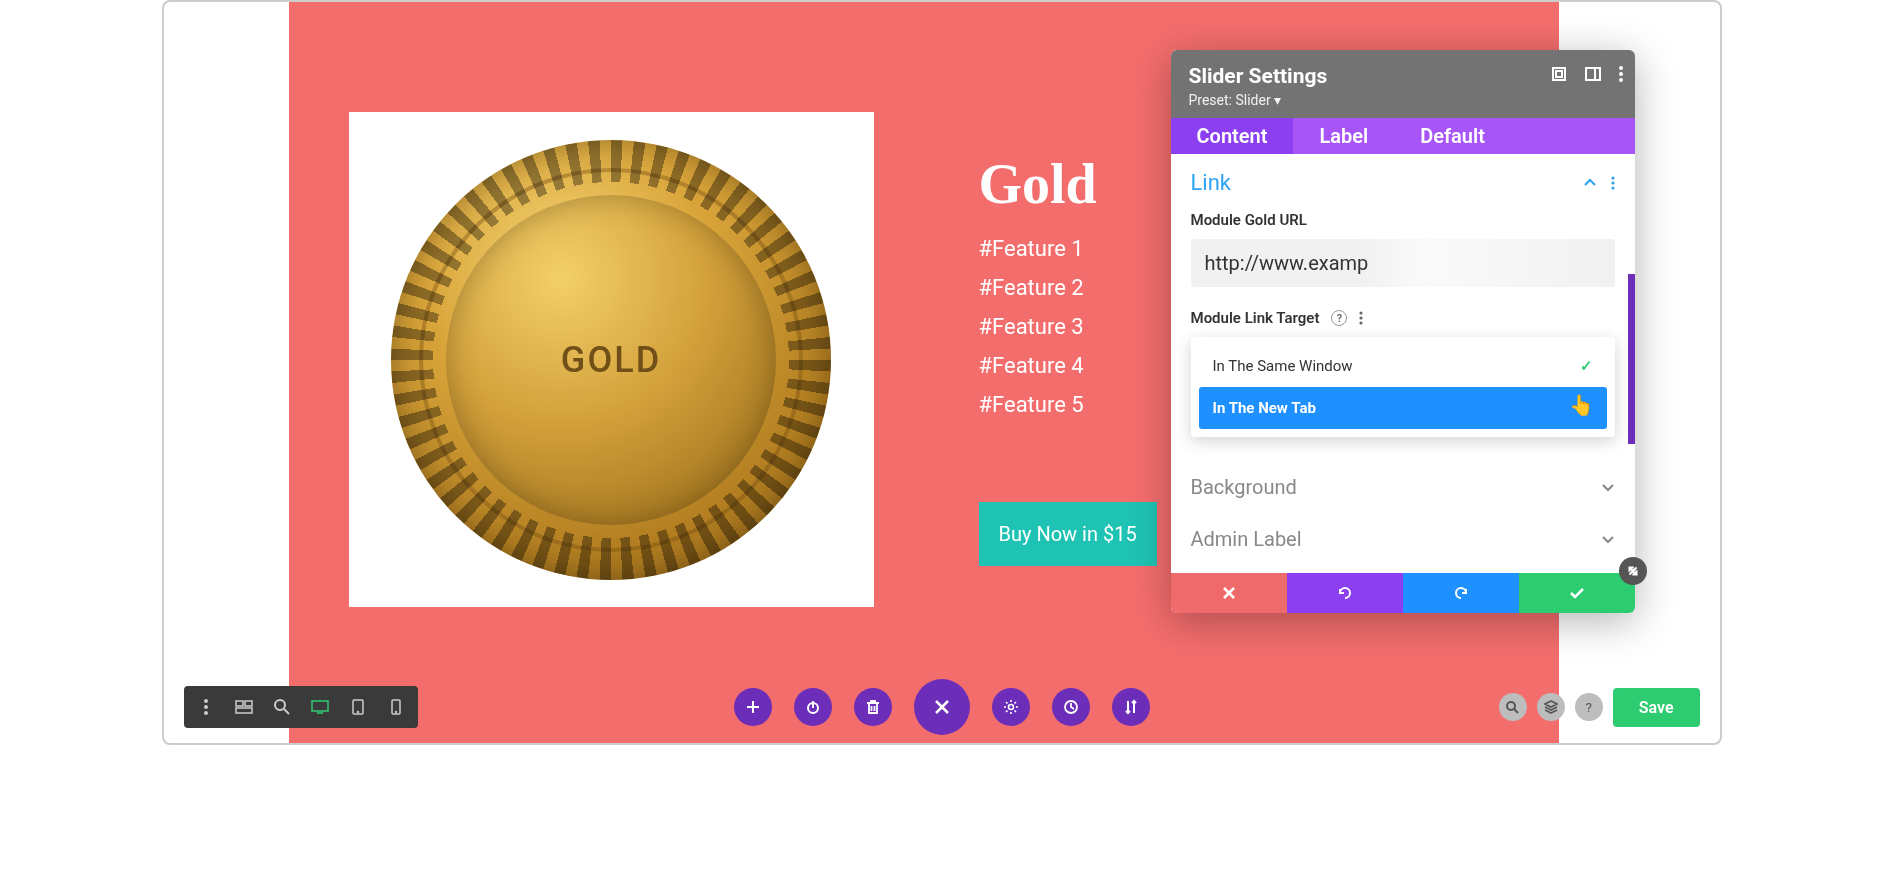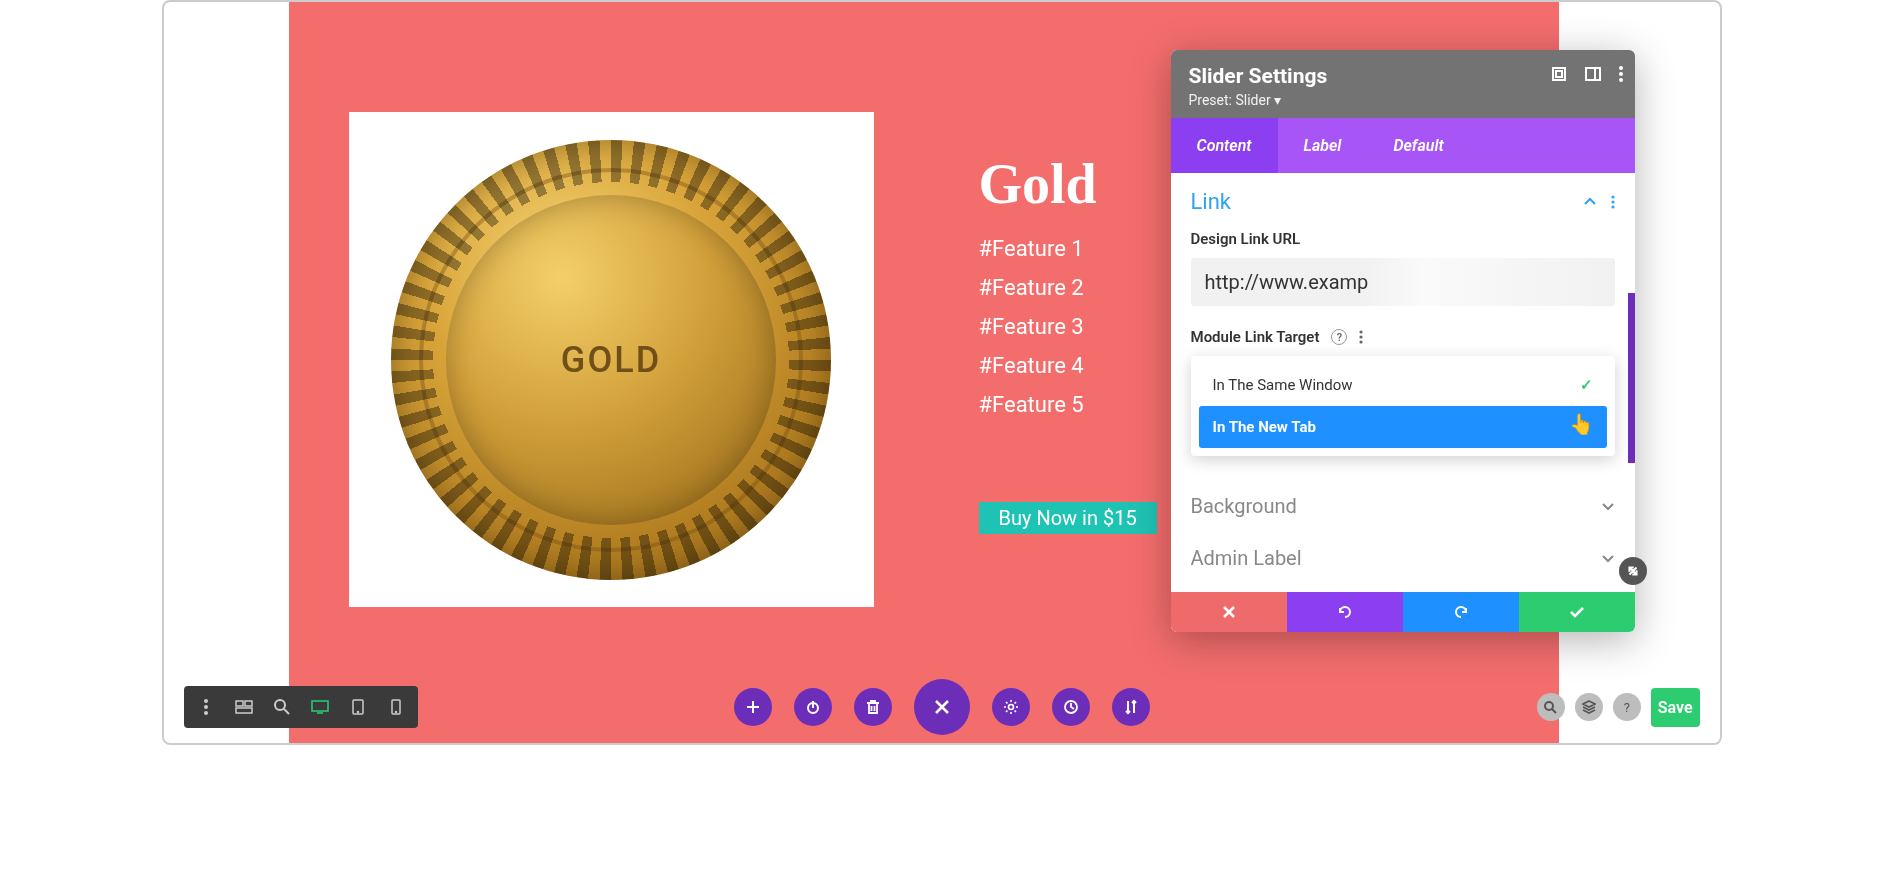--- a/index.html
+++ b/index.html
@@ -11,30 +11,30 @@
 .coin-card { position: absolute; left: 60px; top: 110px; width: 525px; height: 495px; background: #fff; display: flex; align-items: center; justify-content: center; }
 .coin { width: 440px; height: 440px; border-radius: 50%; background: radial-gradient(circle at 40% 30%, #f7d97a 0%, #d9a53a 35%, #b17d20 70%, #8a5f18 100%); position: relative; box-shadow: inset 0 0 30px rgba(0,0,0,0.3); }
 .coin::before { content: ""; position: absolute; top: 28px; left: 28px; right: 28px; bottom: 28px; border-radius: 50%; border: 4px solid rgba(120,80,20,0.4); }
 .coin-ridges { position: absolute; top:0; left:0; right:0; bottom:0; border-radius:50%; background: repeating-conic-gradient(rgba(0,0,0,0.35) 0deg 3deg, transparent 3deg 6deg); -webkit-mask: radial-gradient(circle, transparent 0 178px, black 178px 220px, transparent 220px); mask: radial-gradient(circle, transparent 0 178px, black 178px 220px, transparent 220px); }
 .coin-inner { position:absolute; top:55px; left:55px; right:55px; bottom:55px; border-radius:50%; background: radial-gradient(circle at 35% 25%, #f3cf6a 0%, #d2a03a 45%, #a87a22 80%); box-shadow: inset 0 0 30px rgba(0,0,0,0.25); display:flex; align-items:center; justify-content:center; }
 .coin-text { font-size: 36px; font-weight: 500; color: #705018; letter-spacing: 2px; }
 
 .product { position: absolute; left: 690px; top: 150px; color: #fff; }
 .product h1 { font-family: Georgia, serif; font-size: 56px; font-weight: bold; margin-bottom: 20px; }
 .product .feat { font-size: 22px; margin: 14px 0; }
-.cta { position: absolute; left: 690px; top: 500px; background: #1fc3b4; color:#fff; padding: 4px 20px; font-size: 20px; border:none; cursor:pointer; }
+.cta { position: absolute; left: 690px; top: 500px; background: #1fc3b4; color:#fff; padding: 20px 20px; font-size: 20px; border:none; cursor:pointer; }
 
 .settings-panel { position:absolute; right: 85px; top: 48px; width: 464px; background:#fff; box-shadow: 0 8px 40px rgba(0,0,0,0.3); border-radius: 6px; overflow: hidden; z-index: 50; }
 .sp-header { background:#737373; color:#fff; padding: 14px 18px 10px; position:relative; }
 .sp-title { font-size: 21px; font-weight:700; }
 .sp-preset { font-size: 14px; margin-top:4px; opacity:0.9; }
 .sp-header-icons { position:absolute; right:12px; top:16px; display:flex; gap:18px; }
 .sp-header-icons span { cursor:pointer; }
 .sp-tabs { display:flex; background:#a855f7; }
-.sp-tab { flex:0 0 auto; padding: 18px 26px; color:#fff; font-size:16px; font-weight:600; cursor:pointer;font-style:italic; }
+.sp-tab { flex:0 0 auto; padding: 6px 26px; color:#fff; font-size:20px; font-weight:600; cursor:pointer; }
 .sp-tab.active { background:#8b3ff0; }
 
 .sp-body { padding: 16px 20px 8px; background:#fff; position:relative; }
 .sp-section-head { display:flex; justify-content:space-between; align-items:center; margin-bottom: 16px; }
 .sp-section-title { color:#2ea3f2; font-size:22px; font-weight:400; }
 .sp-sec-icons { display:flex; gap:14px; color:#2ea3f2; }
 .sp-label { font-size:15px; color:#333; font-weight:600; margin-bottom:10px; display:flex; align-items:center; gap:12px; }
 .sp-label .hint { width:16px;height:16px;border:1px solid #999;border-radius:50%;display:inline-flex;align-items:center;justify-content:center;font-size:11px;color:#666; }
 .sp-label .dots-v { color:#666; cursor:pointer; }
 .sp-input-fade { display:inline-block; width:100%; background: linear-gradient(90deg, #f1f1f1 0%, #f1f1f1 40%, #fafafa 55%, #f1f1f1 100%); padding:12px 14px; border-radius:3px; margin-bottom:22px; font-size:20px; color:#333; }
@@ -56,21 +56,21 @@
 
 .bottom-bar { position:absolute; left:0; right:0; bottom:12px; height:48px; display:flex; align-items:center; justify-content:space-between; padding: 0 20px; z-index:70; }
 .bb-left { display:flex; align-items:center; background:#3a3a3a; border-radius:4px; padding:6px 4px; gap:2px; }
 .bb-left .bb-btn { width:36px;height:30px; display:flex;align-items:center;justify-content:center;color:#ccc;cursor:pointer;border-radius:3px; }
 .bb-left .bb-btn.active { color:#2ecc71; }
 .bb-center { display:flex; align-items:center; gap:22px; position:absolute; left:50%; transform:translateX(-50%); }
 .circ-btn { width:38px;height:38px;border-radius:50%;background:#6c2eb9;color:#fff;display:flex;align-items:center;justify-content:center;cursor:pointer;font-size:16px; }
 .circ-btn.big { width:56px;height:56px;font-size:22px; }
 .bb-right { display:flex; align-items:center; gap:10px; }
 .rd-btn { width:28px;height:28px;border-radius:50%;background:#bdbdbd;color:#555;display:flex;align-items:center;justify-content:center;cursor:pointer;font-size:13px; }
-.save-btn { background:#2ecc71;color:#fff;border:none;padding:10px 7px;border-radius:4px;font-size:16px;font-weight:600;cursor:pointer; }
+.save-btn { background:#2ecc71;color:#fff;border:none;padding:10px 26px;border-radius:4px;font-size:16px;font-weight:600;cursor:pointer; }
 
 svg { display:block; }
 </style>
 </head>
 <body>
 
 <div class="viewport">
   <div class="canvas">
     <div class="coin-card">
       <div class="coin">
@@ -134,21 +134,21 @@
             </span>
           <span>
               <svg width="4" height="14" viewBox="0 0 4 14" fill="#2ea3f2">
                 <circle cx="2" cy="2" r="1.6"></circle>
                 <circle cx="2" cy="7" r="1.6"></circle>
                 <circle cx="2" cy="12" r="1.6"></circle>
               </svg>
             </span>
         </div>
       </div>
-      <div class="sp-label">Design Link URL</div>
+      <div class="sp-label">Module Gold URL</div>
       <div class="sp-input-fade">http://www.examp</div>
 
       <div class="sp-label">
         <span>Module Link Target</span>
         <span class="hint">?</span>
         <span class="dots-v">
             <svg width="4" height="14" viewBox="0 0 4 14" fill="#666">
               <circle cx="2" cy="2" r="1.6"></circle>
               <circle cx="2" cy="7" r="1.6"></circle>
               <circle cx="2" cy="12" r="1.6"></circle>

